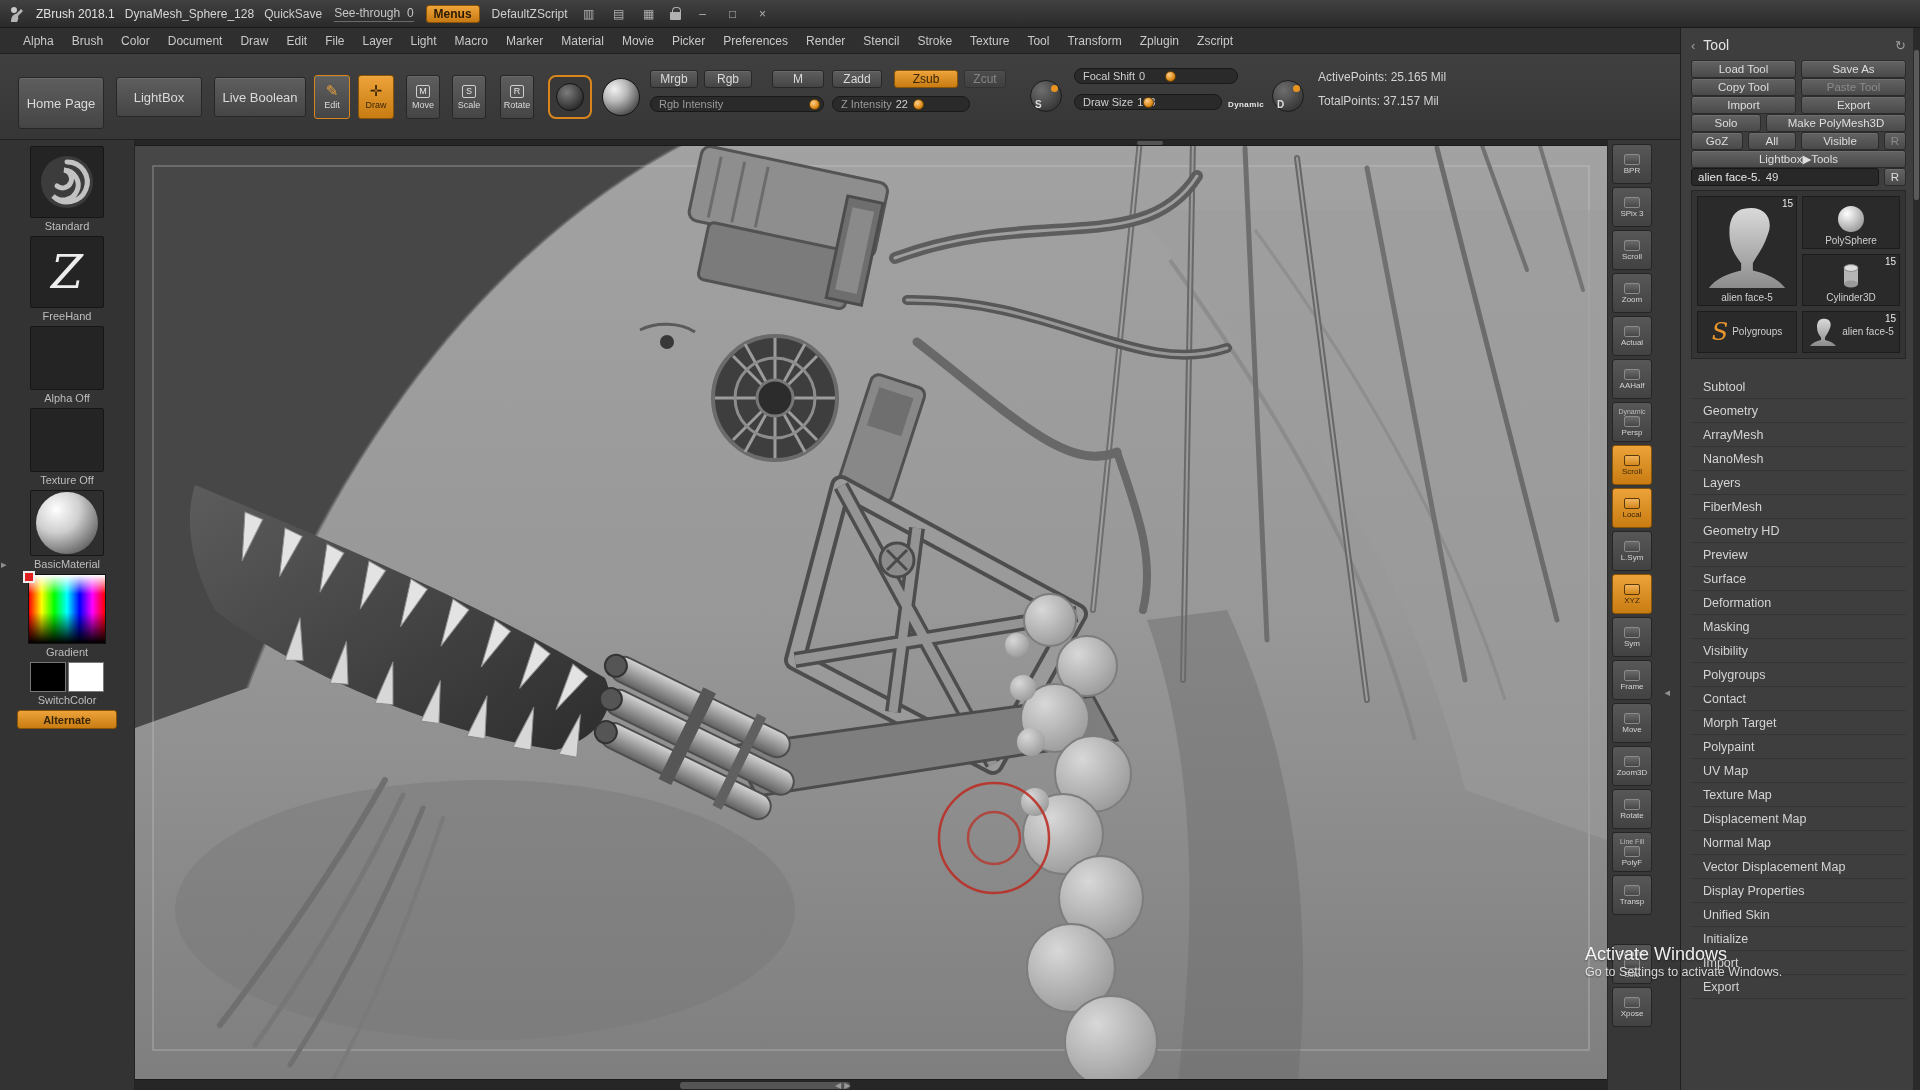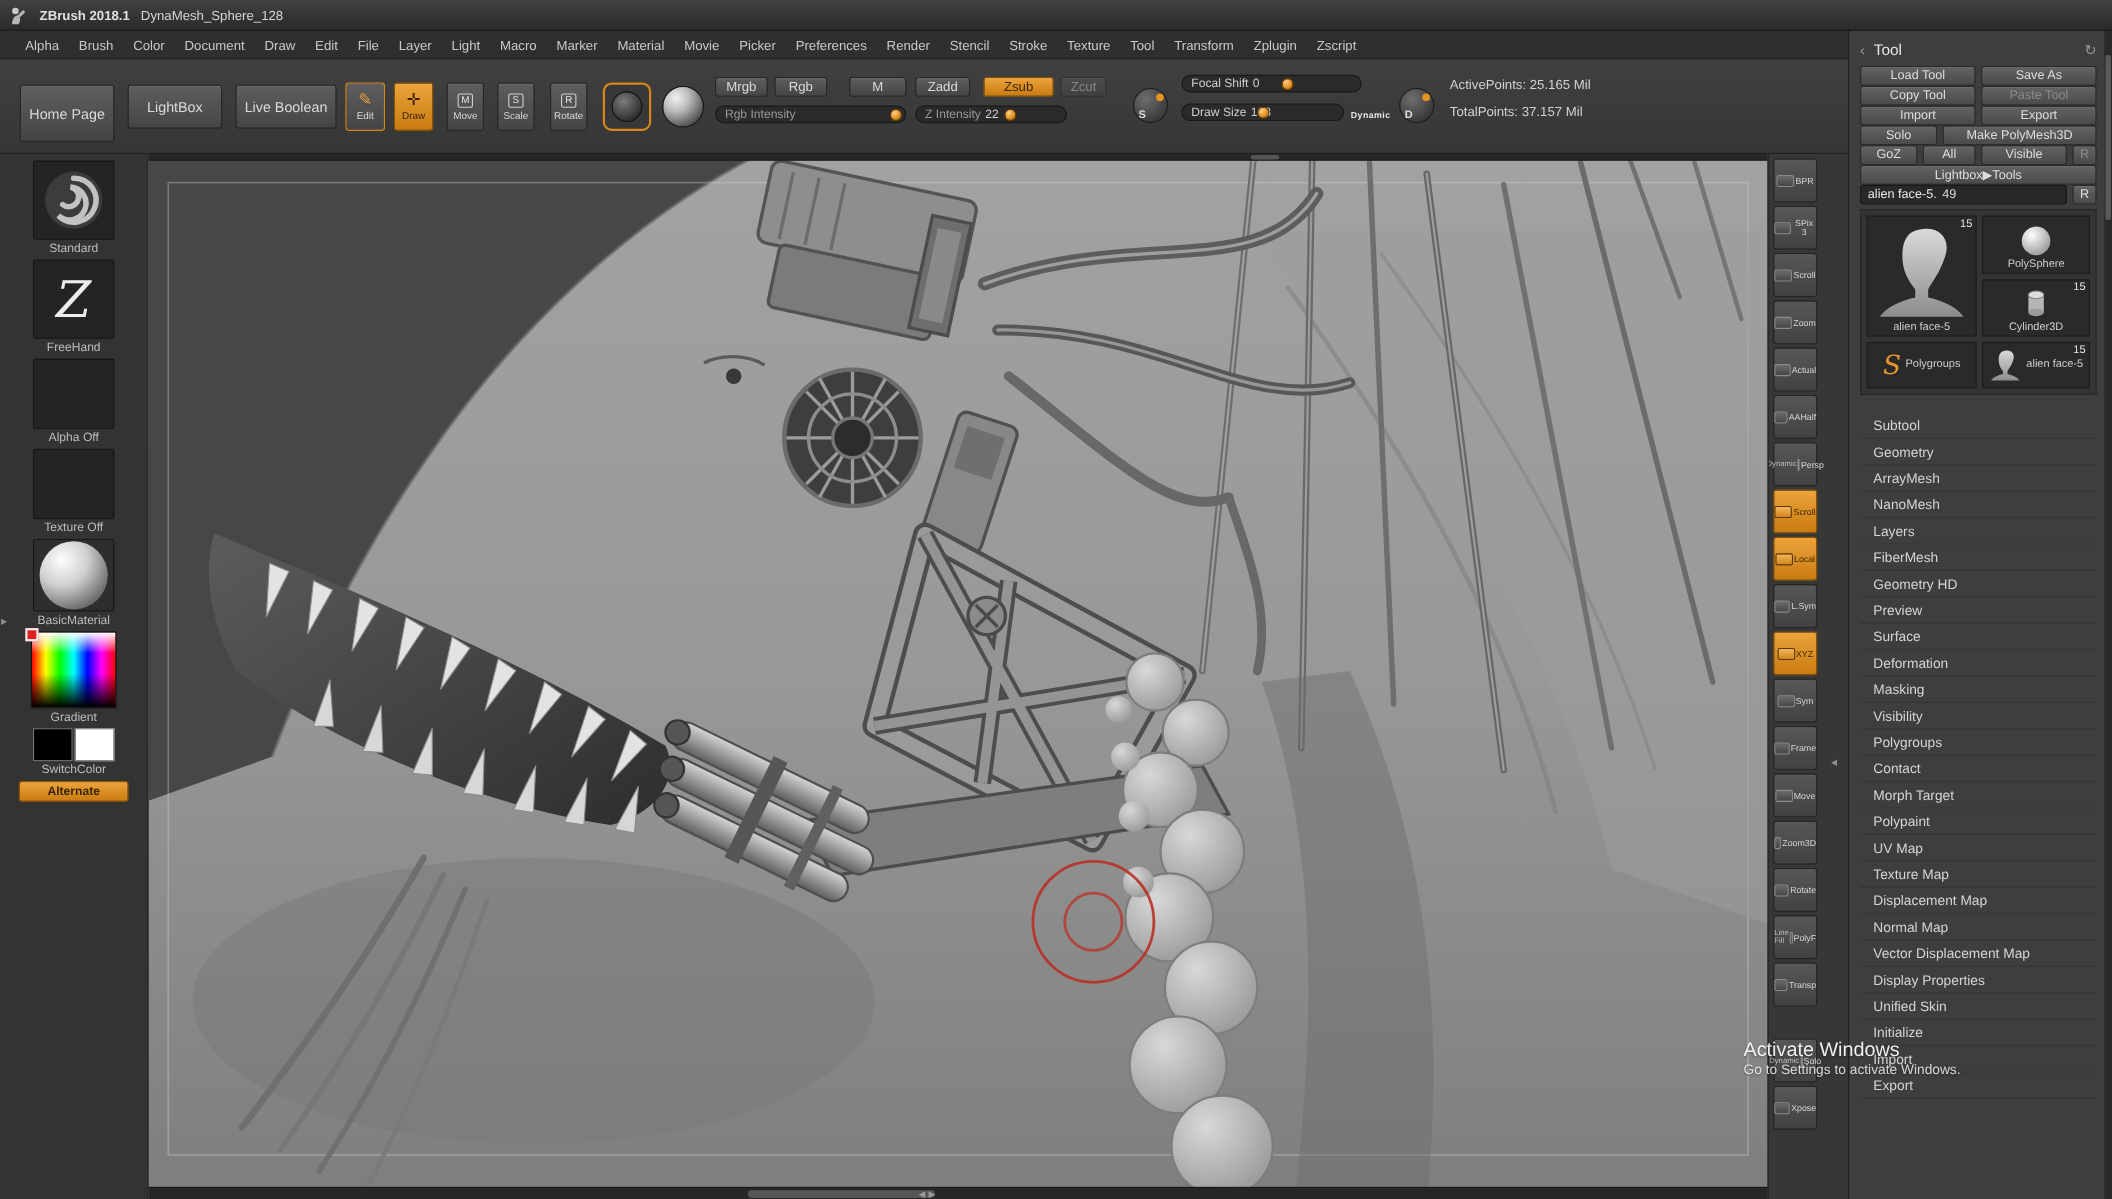--- a/index.html
+++ b/index.html
@@ -2,21 +2,21 @@
 <html><head>
 <meta charset="utf-8">
 <style>
 *{box-sizing:border-box;margin:0;padding:0}
 html,body{width:1920px;height:1090px;background:#1d1d1d;font-family:"Liberation Sans",sans-serif}
 .app{position:relative;width:1920px;height:1090px;overflow:hidden;background:#2e2e2e;color:#c8c8c8}
 
 
 .titlebar{position:absolute;left:0;top:0;width:1920px;height:28px;background:linear-gradient(#414141,#2a2a2a);border-bottom:1px solid #191919;display:flex;align-items:center;font-size:12px;color:#c6c6c6;padding:0 8px;gap:10px;z-index:40}
 .tb-logo{width:18px;height:18px;display:inline-block}
-.tb-app{font-weight:bold;color:#e0e0e0;white-space:nowrap}
+.tb-app{font-weight:normal;color:#e0e0e0;white-space:nowrap}
 .tb-doc{color:#d6d6d6;white-space:nowrap}
 .tb-stats{color:#a8a8a8;white-space:nowrap;overflow:hidden;text-overflow:ellipsis;flex:1}
 .tb-right{display:flex;align-items:center;gap:12px;white-space:nowrap}
 .tb-link{color:#cfcfcf}
 .tb-seethrough{border-bottom:1px solid #6a6a6a;padding-bottom:1px}
 .tb-menus{background:linear-gradient(#f0a53c,#c87a12);color:#2a1a02;font-weight:bold;border:1px solid #8a5406;border-radius:3px;padding:1px 7px}
 .tb-ico{color:#b0b0b0;font-size:12px;width:18px;text-align:center}
 .lockico{position:relative;width:12px;height:14px;display:inline-block}
 .lockico:before{content:"";position:absolute;left:2px;top:0;width:7px;height:7px;border:1.5px solid #b0b0b0;border-bottom:none;border-radius:4px 4px 0 0}
 .lockico:after{content:"";position:absolute;left:0;top:5px;width:11px;height:8px;background:#b0b0b0;border-radius:1px}
@@ -69,21 +69,21 @@
 .canvas svg.scene{position:absolute;left:0;top:0}
 .hscroll{position:absolute;left:0;right:0;height:11px;background:#262626;border-top:1px solid #1a1a1a;z-index:5}
 .hscroll.top{top:0;height:6px;border-bottom:1px solid #1a1a1a;border-top:none}
 .hscroll .handle{position:absolute;top:2px;height:7px;background:#555;border-radius:3px}
 .hscroll.top .handle{top:1px;height:4px}
 .hs-arrows{position:absolute;top:1px;font-size:8px;color:#9a9a9a;letter-spacing:3px}
 .tray-arrow{position:absolute;font-size:11px;color:#8f8f8f;z-index:30}
 
 
 .right-strip{width:73px;background:#373737;border-left:1px solid #272727;position:relative;display:flex;flex-direction:column;align-items:flex-start;padding:4px 0 0 4px;gap:3px;overflow:hidden}
-.rs-btn{width:40px;min-height:40px;background:linear-gradient(#575757,#424242);border:1px solid #252525;border-radius:3px;display:flex;flex-direction:row;align-items:center;justify-content:center;gap:1px;padding:2px 0}
+.rs-btn{width:40px;min-height:40px;background:linear-gradient(#575757,#424242);border:1px solid #252525;border-radius:3px;display:flex;flex-direction:column;align-items:center;justify-content:center;gap:1px;padding:2px 0}
 .rs-btn.active{background:linear-gradient(#eda33a,#c87c12);border-color:#8a5406}
 .rs-btn.active .rs-label,.rs-btn.active .rs-sub{color:#3a2606}
 .rs-btn.gap{margin-top:26px}
 .rs-ico{width:16px;height:11px;border:1px solid #8a8a8a;border-radius:2px;background:linear-gradient(#6a6a6a,#474747)}
 .rs-btn.active .rs-ico{border-color:#5a3a0a;background:linear-gradient(#f3b45c,#d2871c)}
 .rs-label{font-size:8px;color:#d5d5d5;line-height:9px;text-align:center}
 .rs-sub{font-size:7px;color:#bdbdbd;line-height:7px}
 .rs-sub:empty{display:none}
 
 
@@ -124,20 +124,33 @@
 
 <div class="app">
 
   <div class="titlebar">
     <svg class="tb-logo" viewBox="0 0 18 18">
         <circle cx="6" cy="5" r="3" fill="#c9c9c9"></circle>
         <path d="M3,17 C3,11 6,9 8,9 L13,4 L15,6 L10,11 C11,14 9,17 9,17 Z" fill="#b5b5b5"></path>
       </svg>
     <span class="tb-app">ZBrush 2018.1</span>
     <span class="tb-doc">DynaMesh_Sphere_128</span>
+    <div class="tb-right">
+      <span class="tb-link">QuickSave</span>
+      <span class="tb-seethrough"><span>See-through</span>&nbsp;&nbsp;<span>0</span></span>
+      <span class="tb-menus">Menus</span>
+      <span class="tb-link">DefaultZScript</span>
+      <span class="tb-ico">▥</span>
+      <span class="tb-ico">▤</span>
+      <span class="tb-ico">▦</span>
+      <span class="lockico"></span>
+      <span class="tb-ico">–</span>
+      <span class="tb-ico">□</span>
+      <span class="tb-ico">×</span>
+    </div>
   </div>
 
   <div class="main-col">
 
     <nav class="menubar">
 
     <span class="menu-item">Alpha</span>
         <span class="menu-item">Brush</span>
         <span class="menu-item">Color</span>
         <span class="menu-item">Document</span>

